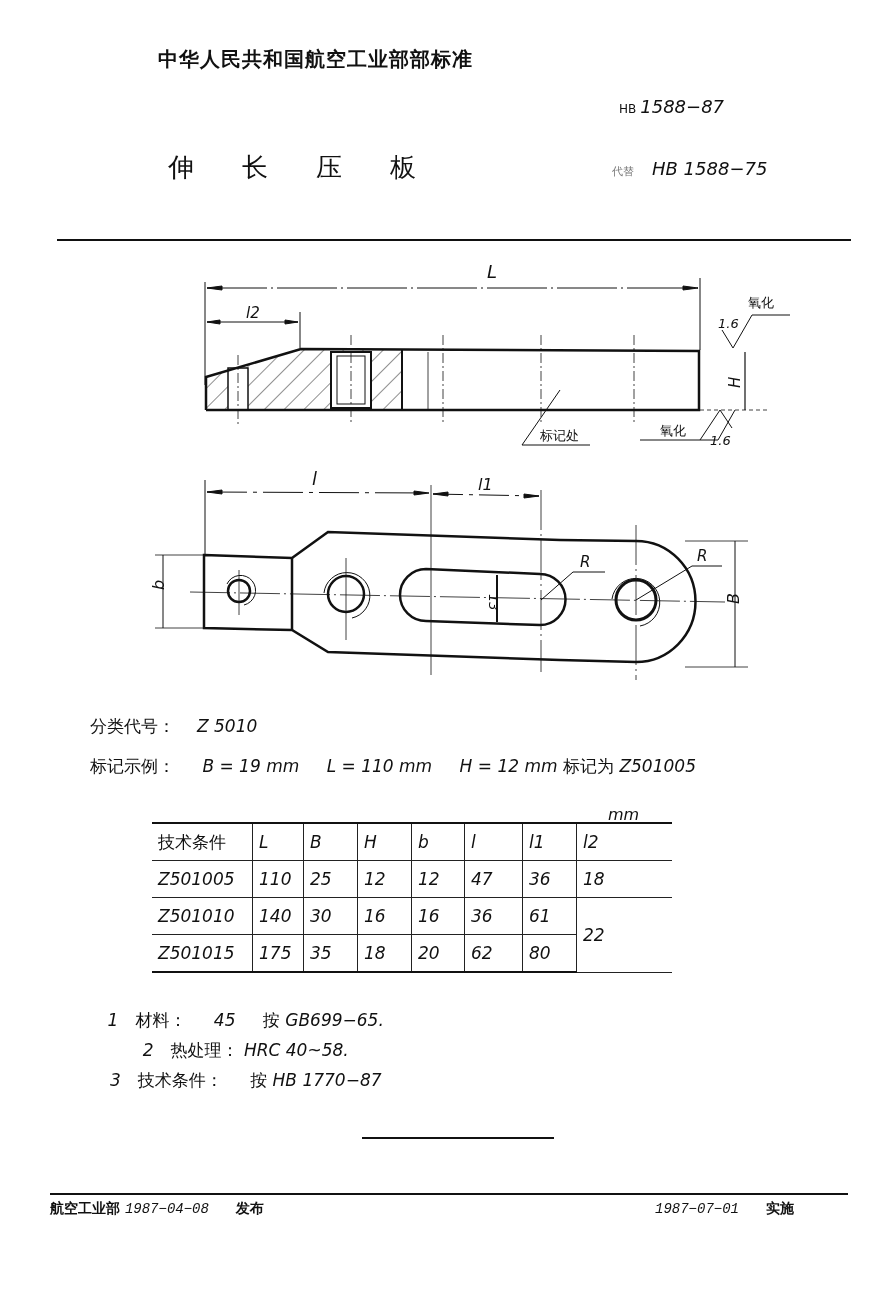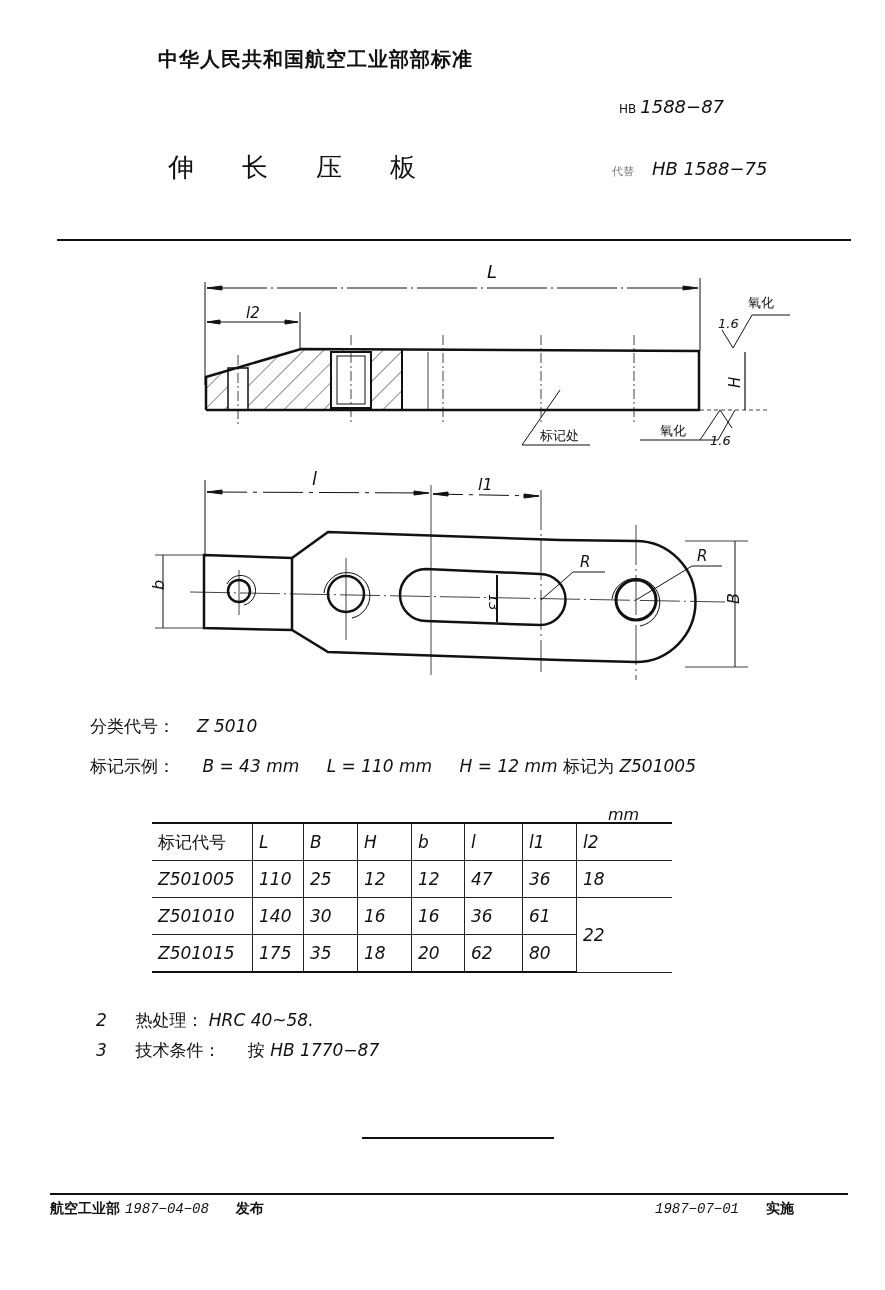--- a/index.html
+++ b/index.html
@@ -1,17 +1,17 @@
 <!DOCTYPE html>
 <html><head>
 <meta charset="utf-8">
 <style>
   html, body { margin:0; padding:0; background:#ffffff; }
   body { width:885px; height:1290px; position:relative; overflow:hidden; color:#111; font-family:"DejaVu Sans", sans-serif; }
-  .abs { position:absolute; white-space:nowrap; }
+  .abs { position:absolute; white-space:nowrap;text-align:center; }
   .org { left:158px; top:46px; font-size:20px; font-weight:bold; letter-spacing:1px; }
   .std-no { left:619px; top:96px; font-size:18px; font-style:italic; }
   .std-no .pre { font-size:12px; font-style:normal; margin-right:4px; }
   .title { left:168px; top:150px; font-size:26px; font-family:"DejaVu Serif", serif; }
   .title span { display:inline-block; margin-right:48px; }
   .replaces { left:612px; top:158px; font-size:18px; font-style:italic; }
   .replaces .lbl { font-size:11px; font-style:normal; color:#777; margin-right:18px; }
   .rule { position:absolute; background:#111; }
   svg.drawing { position:absolute; left:0; top:0; }
   .line { font-size:17px; font-style:italic; }
@@ -160,32 +160,32 @@
   <text x="580" y="567" font-size="15" font-style="italic" font-family="DejaVu Sans, sans-serif" fill="#111">R</text>
   <text x="697" y="561" font-size="15" font-style="italic" font-family="DejaVu Sans, sans-serif" fill="#111">R</text>
   <text x="493" y="590" font-size="13" font-style="italic" font-family="DejaVu Sans, sans-serif" fill="#111" transform="rotate(90 489 590)">13</text>
 </svg>
 
 <div class="abs line classify">
   <span class="cn">分类代号：</span><span class="gap"></span><span>Z 5010</span>
 </div>
 <div class="abs line example">
   <span class="cn">标记示例：</span><span class="gap"></span>
-  <span>B = 43 mm</span><span class="gap"></span>
+  <span>B = 19 mm</span><span class="gap"></span>
   <span>L = 110 mm</span><span class="gap"></span>
   <span>H = 12 mm</span>
   <span class="cn">标记为</span>
   <span>Z501005</span>
 </div>
 
 <div class="abs unit">mm</div>
 <table class="spec">
   <tbody>
       <tr>
-    <td class="hdr-cn" style="width:88px">标记代号</td>
+    <td class="hdr-cn" style="width:88px">技术条件</td>
     <td style="width:38px">L</td>
     <td style="width:41px">B</td>
     <td style="width:41px">H</td>
     <td style="width:40px">b</td>
     <td style="width:45px">l</td>
     <td style="width:41px">l1</td>
     <td style="width:83px">l2</td>
   </tr>
   <tr>
     <td>Z501005</td>
@@ -213,20 +213,27 @@
     <td>35</td>
     <td>18</td>
     <td>20</td>
     <td>62</td>
     <td>80</td>
   </tr>
 </tbody>
   </table>
 
 <div class="abs notes">
+  <span class="row">
+    <span class="num">1</span>
+    <span class="cn">材料：</span>
+    <span class="gap"></span><span class="val">45</span>
+    <span class="gap"></span><span class="cn">按</span>
+    <span class="val">GB699−65.</span>
+  </span>
   <span class="row">
     <span class="num">2</span>
     <span class="cn">热处理：</span>
     <span class="val">HRC 40~58.</span>
   </span>
   <span class="row">
     <span class="num">3</span>
     <span class="cn">技术条件：</span>
     <span class="gap"></span><span class="cn">按</span>
     <span class="val">HB 1770−87</span>

